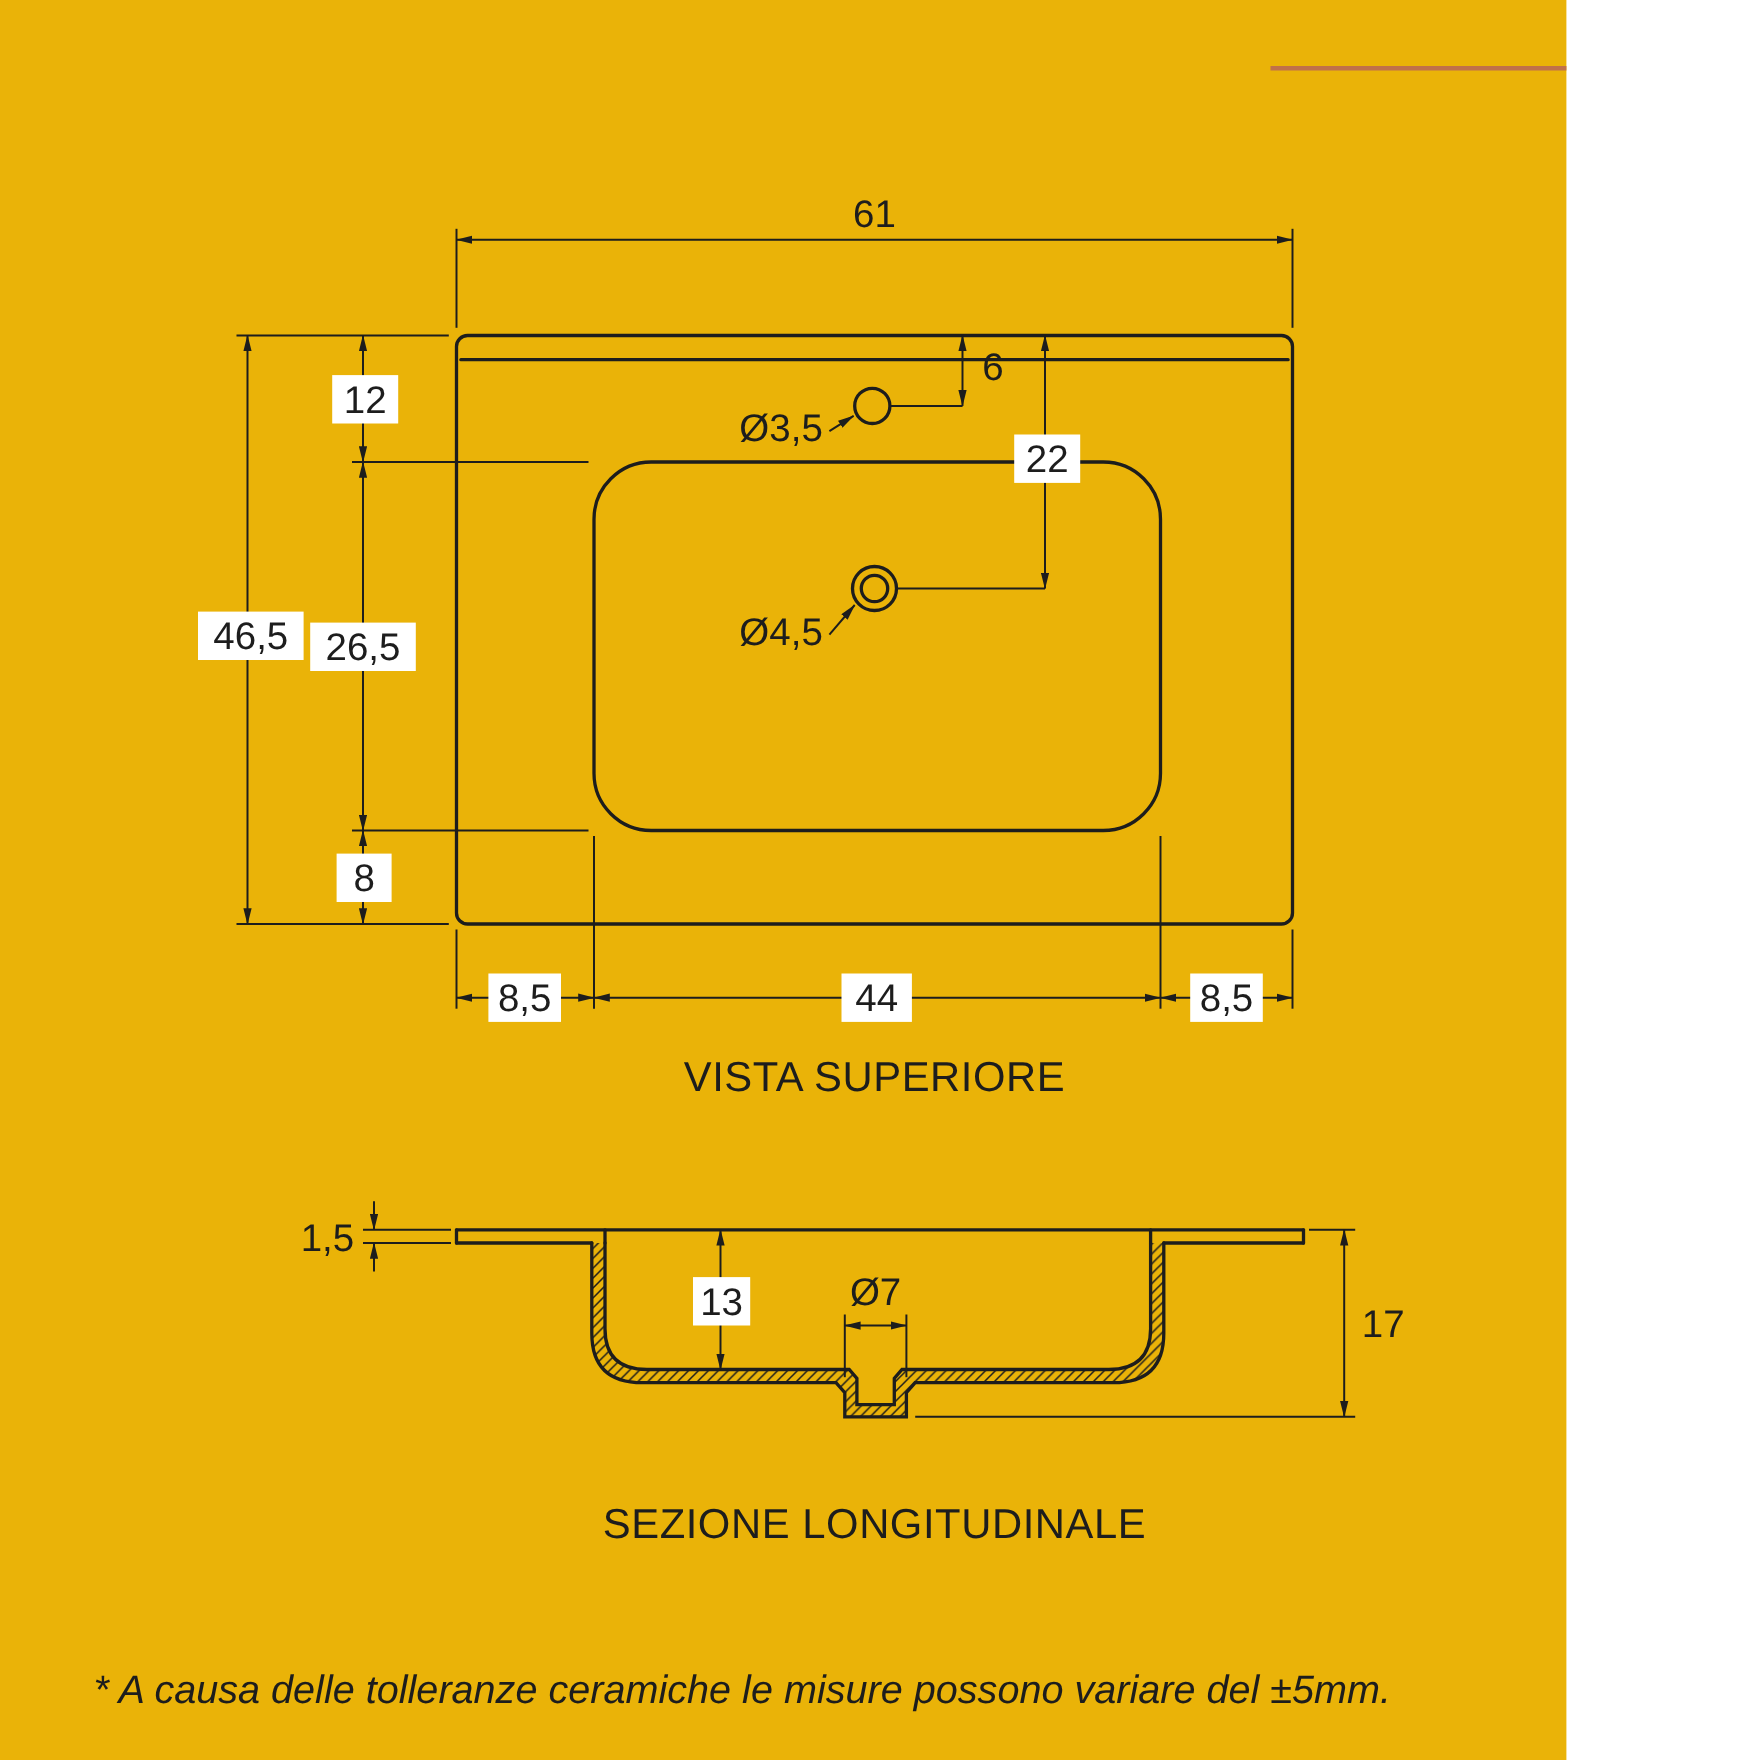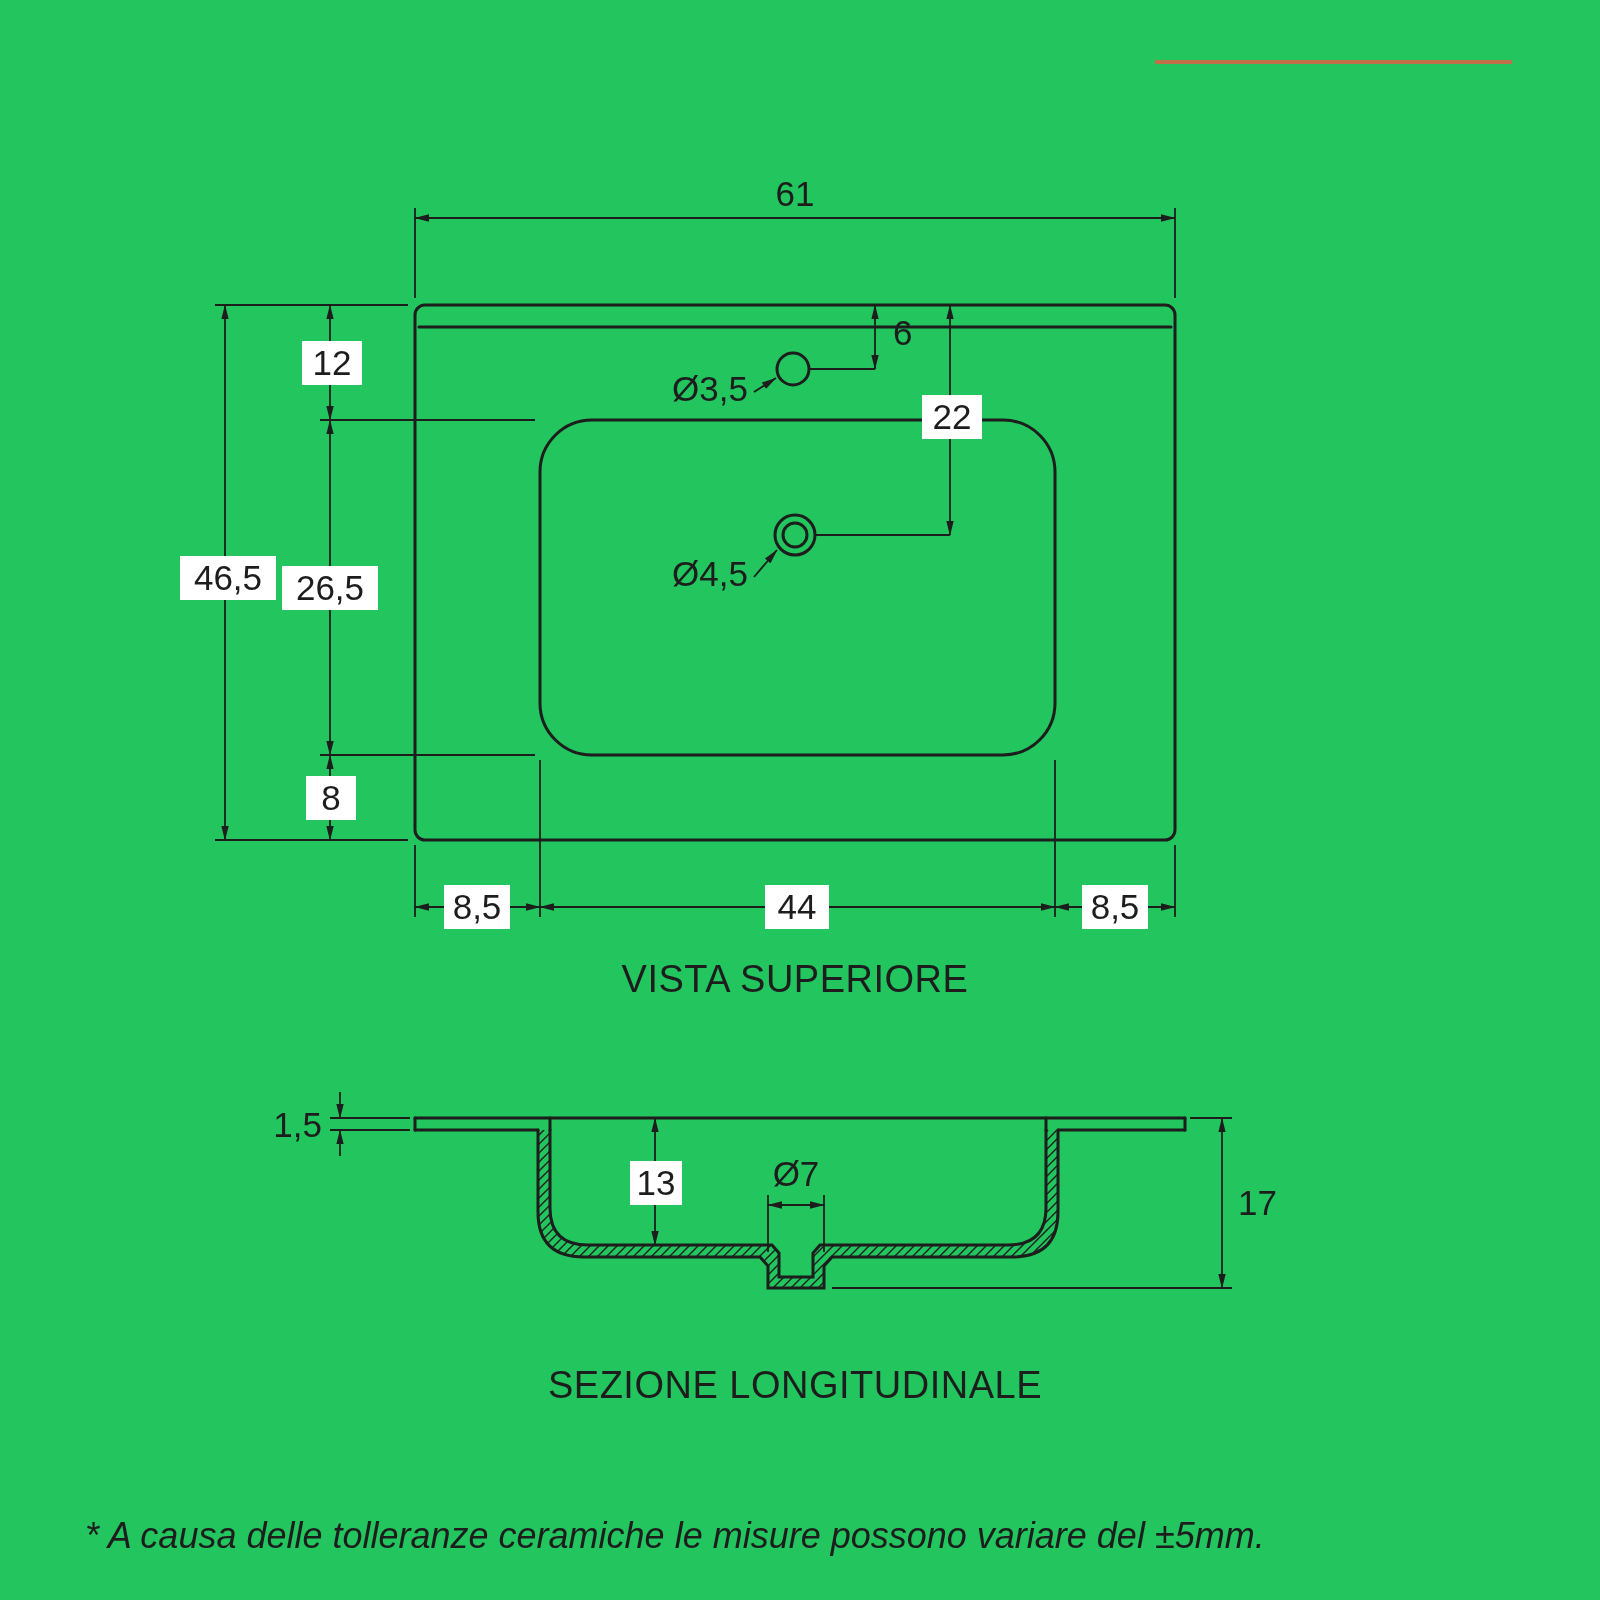--- a/index.html
+++ b/index.html
@@ -1,16 +1,16 @@
 <!DOCTYPE html>
 <html><head>
 <meta charset="utf-8">
 <style>
   html,body{margin:0;padding:0;background:#ffffff;}
-  .page{position:relative;width:1600px;height:1600px;background:#22c55e;overflow:hidden;}
+  .page{position:relative;width:1424px;height:1600px;background:#eab308;overflow:hidden;}
   svg text{font-family:"Liberation Sans","DejaVu Sans",sans-serif;fill:#1d1d1d;}
   .dim{font-size:35px;}
   .title{font-size:38px;letter-spacing:0.5px;}
   .footnote{font-size:36px;font-style:italic;}
   .geo{stroke:#1d1d1d;stroke-width:3;fill:none;stroke-linecap:round;}
   .dimline{stroke:#1d1d1d;stroke-width:1.8;fill:none;}
   .bg{fill:#ffffff;stroke:none;}
 </style>
 </head>
 <body>

